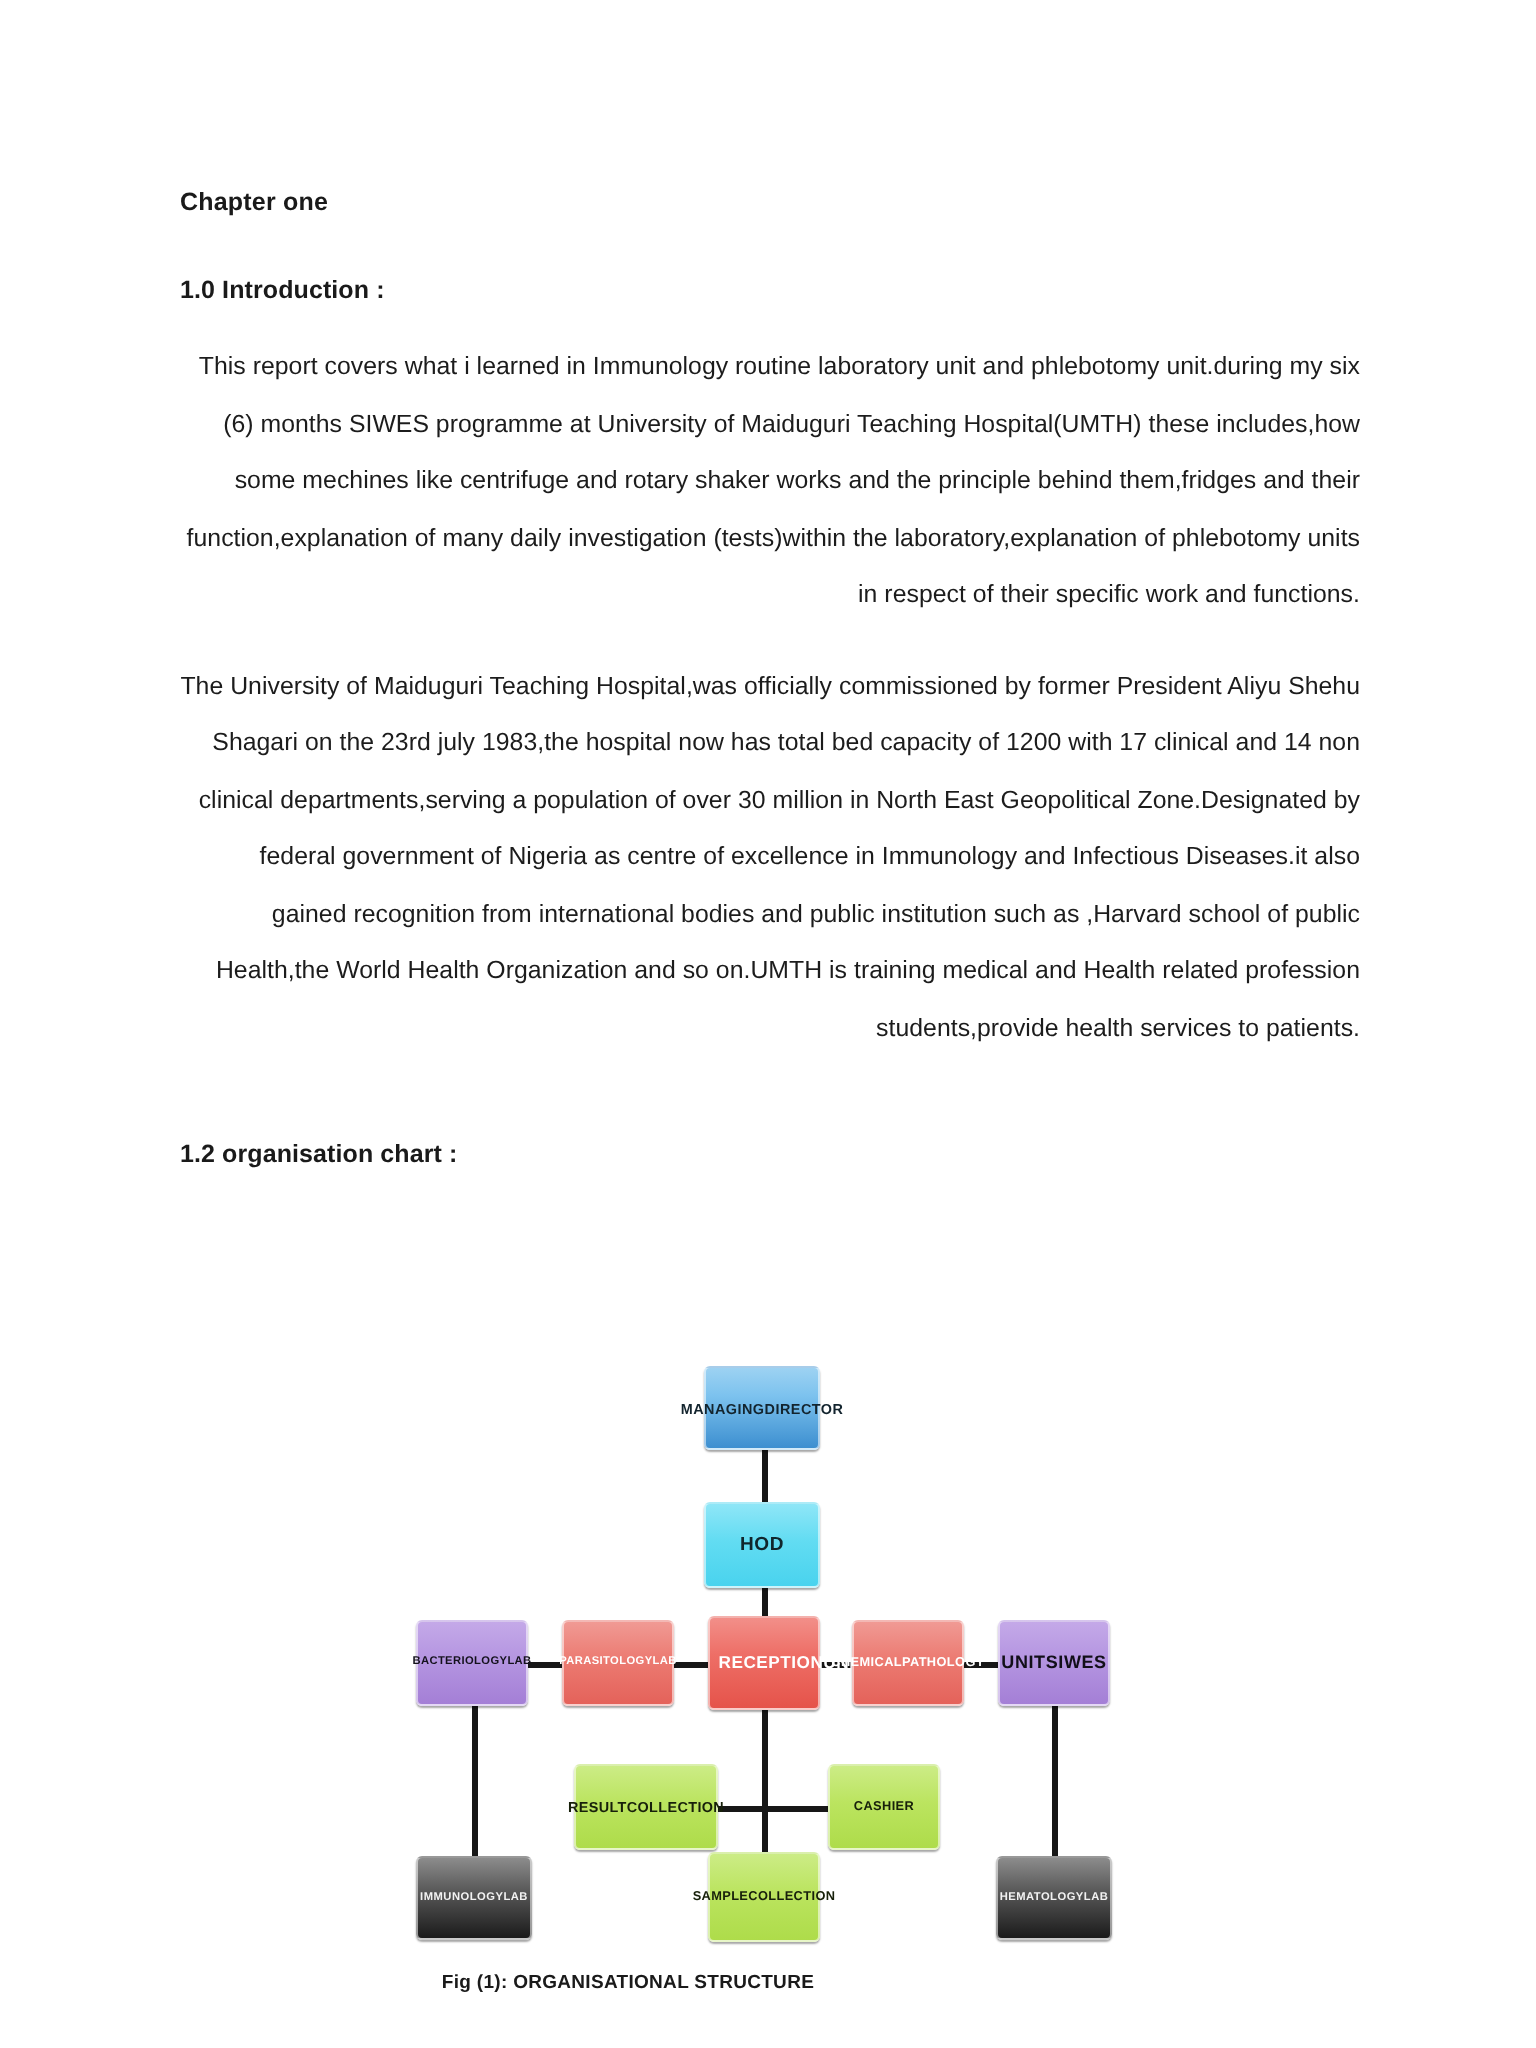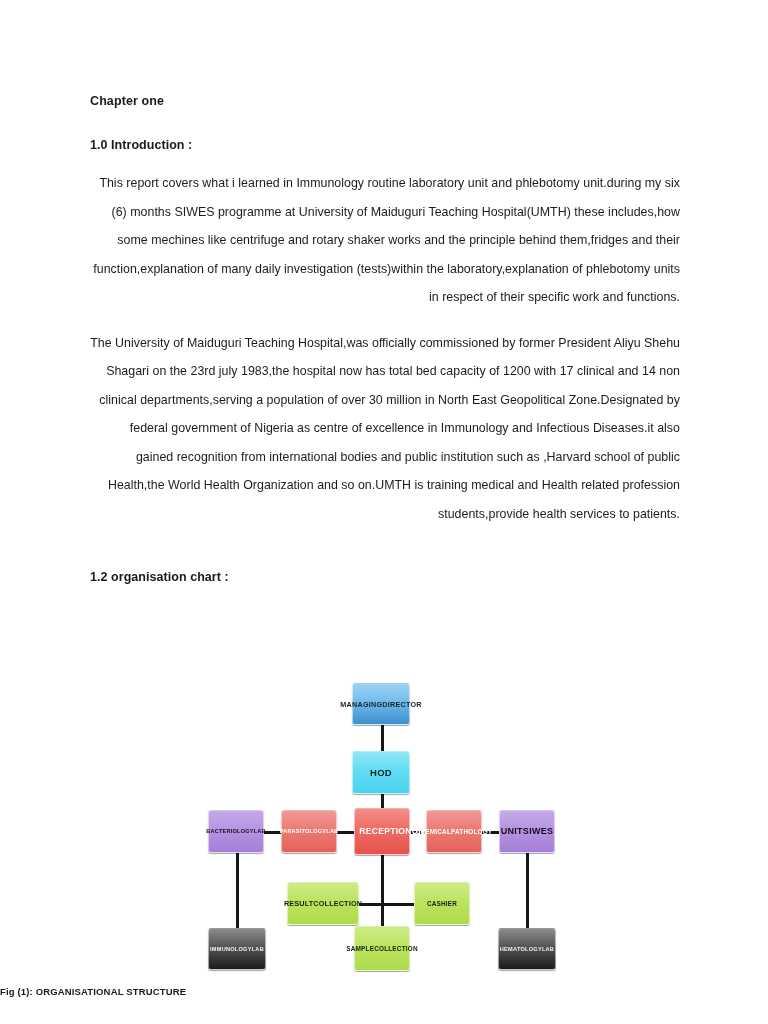--- a/index.html
+++ b/index.html
@@ -160,20 +160,21 @@
     z-index: 1;
   }
   .conn.v { width: 3px; }
   .conn.h { height: 3px; }
 
   .fig-caption {
     position: absolute;
     left: 0;
     top: 318px;
     width: 628px;
+    text-align: center;
     font-size: 9.5px;
     font-weight: bold;
     color: #1a1a1a;
     letter-spacing: 0.15px;
   }
 </style>
 </head>
 <body>
 
 <div class="page">

